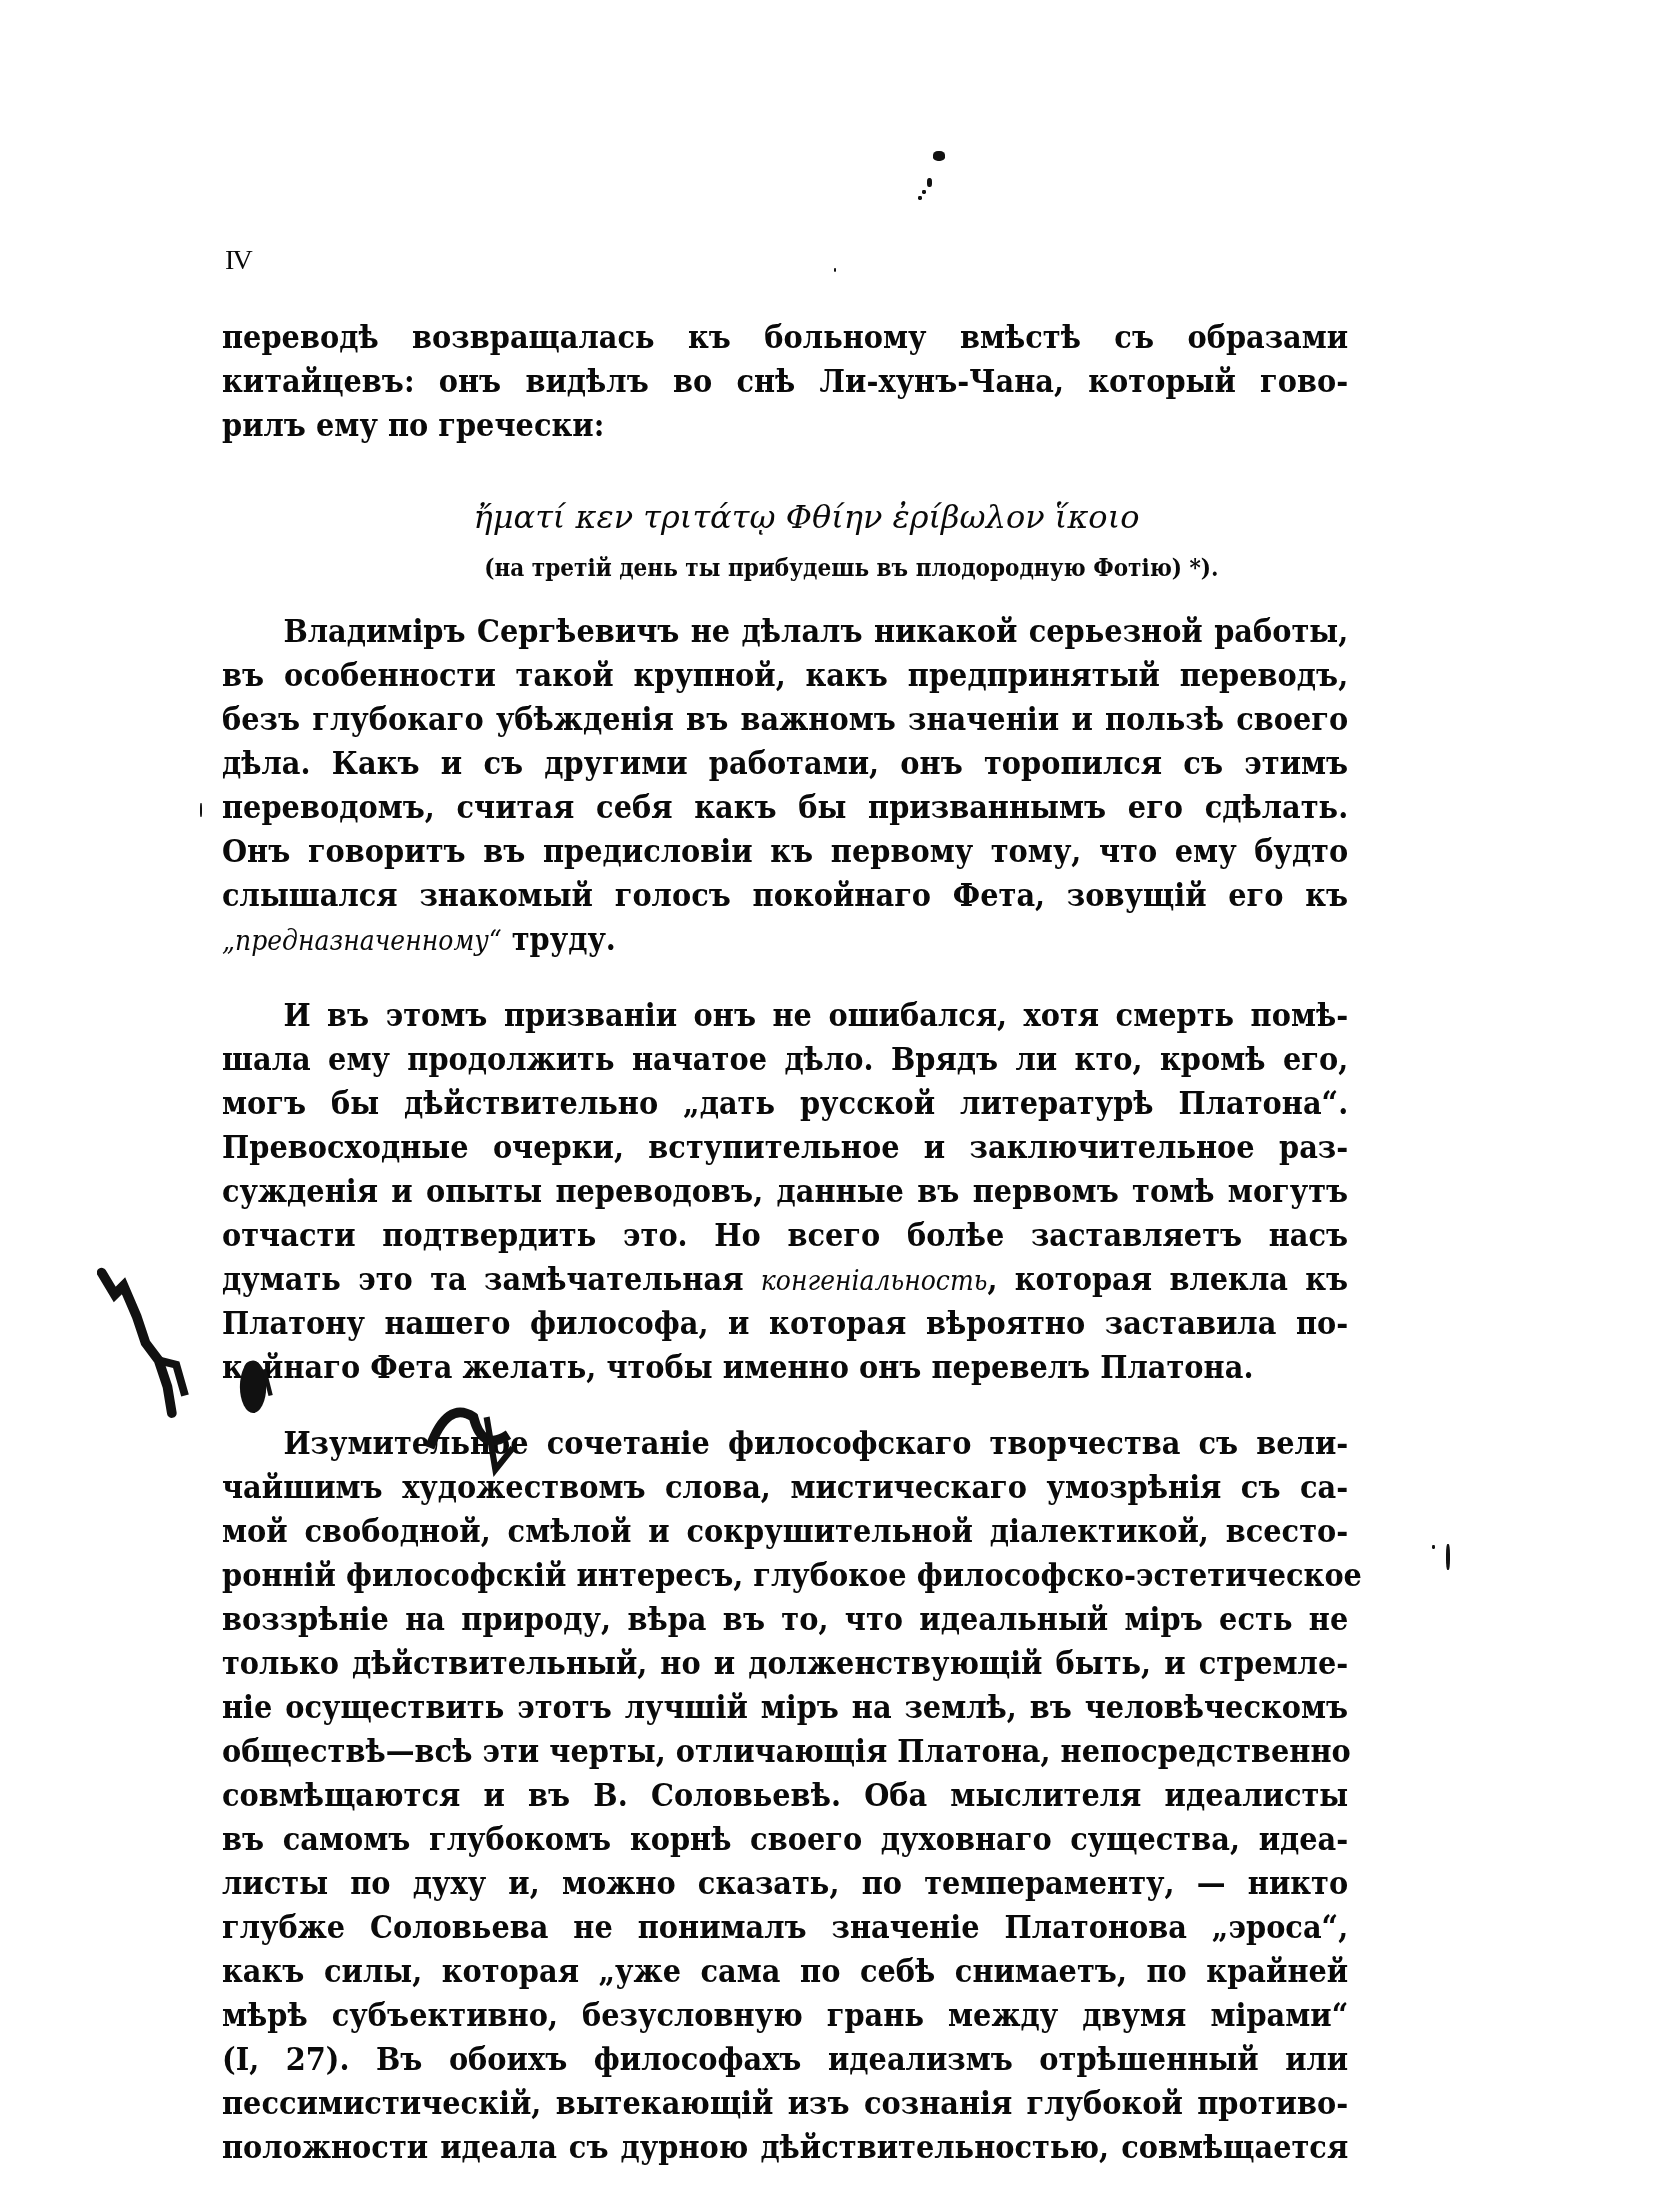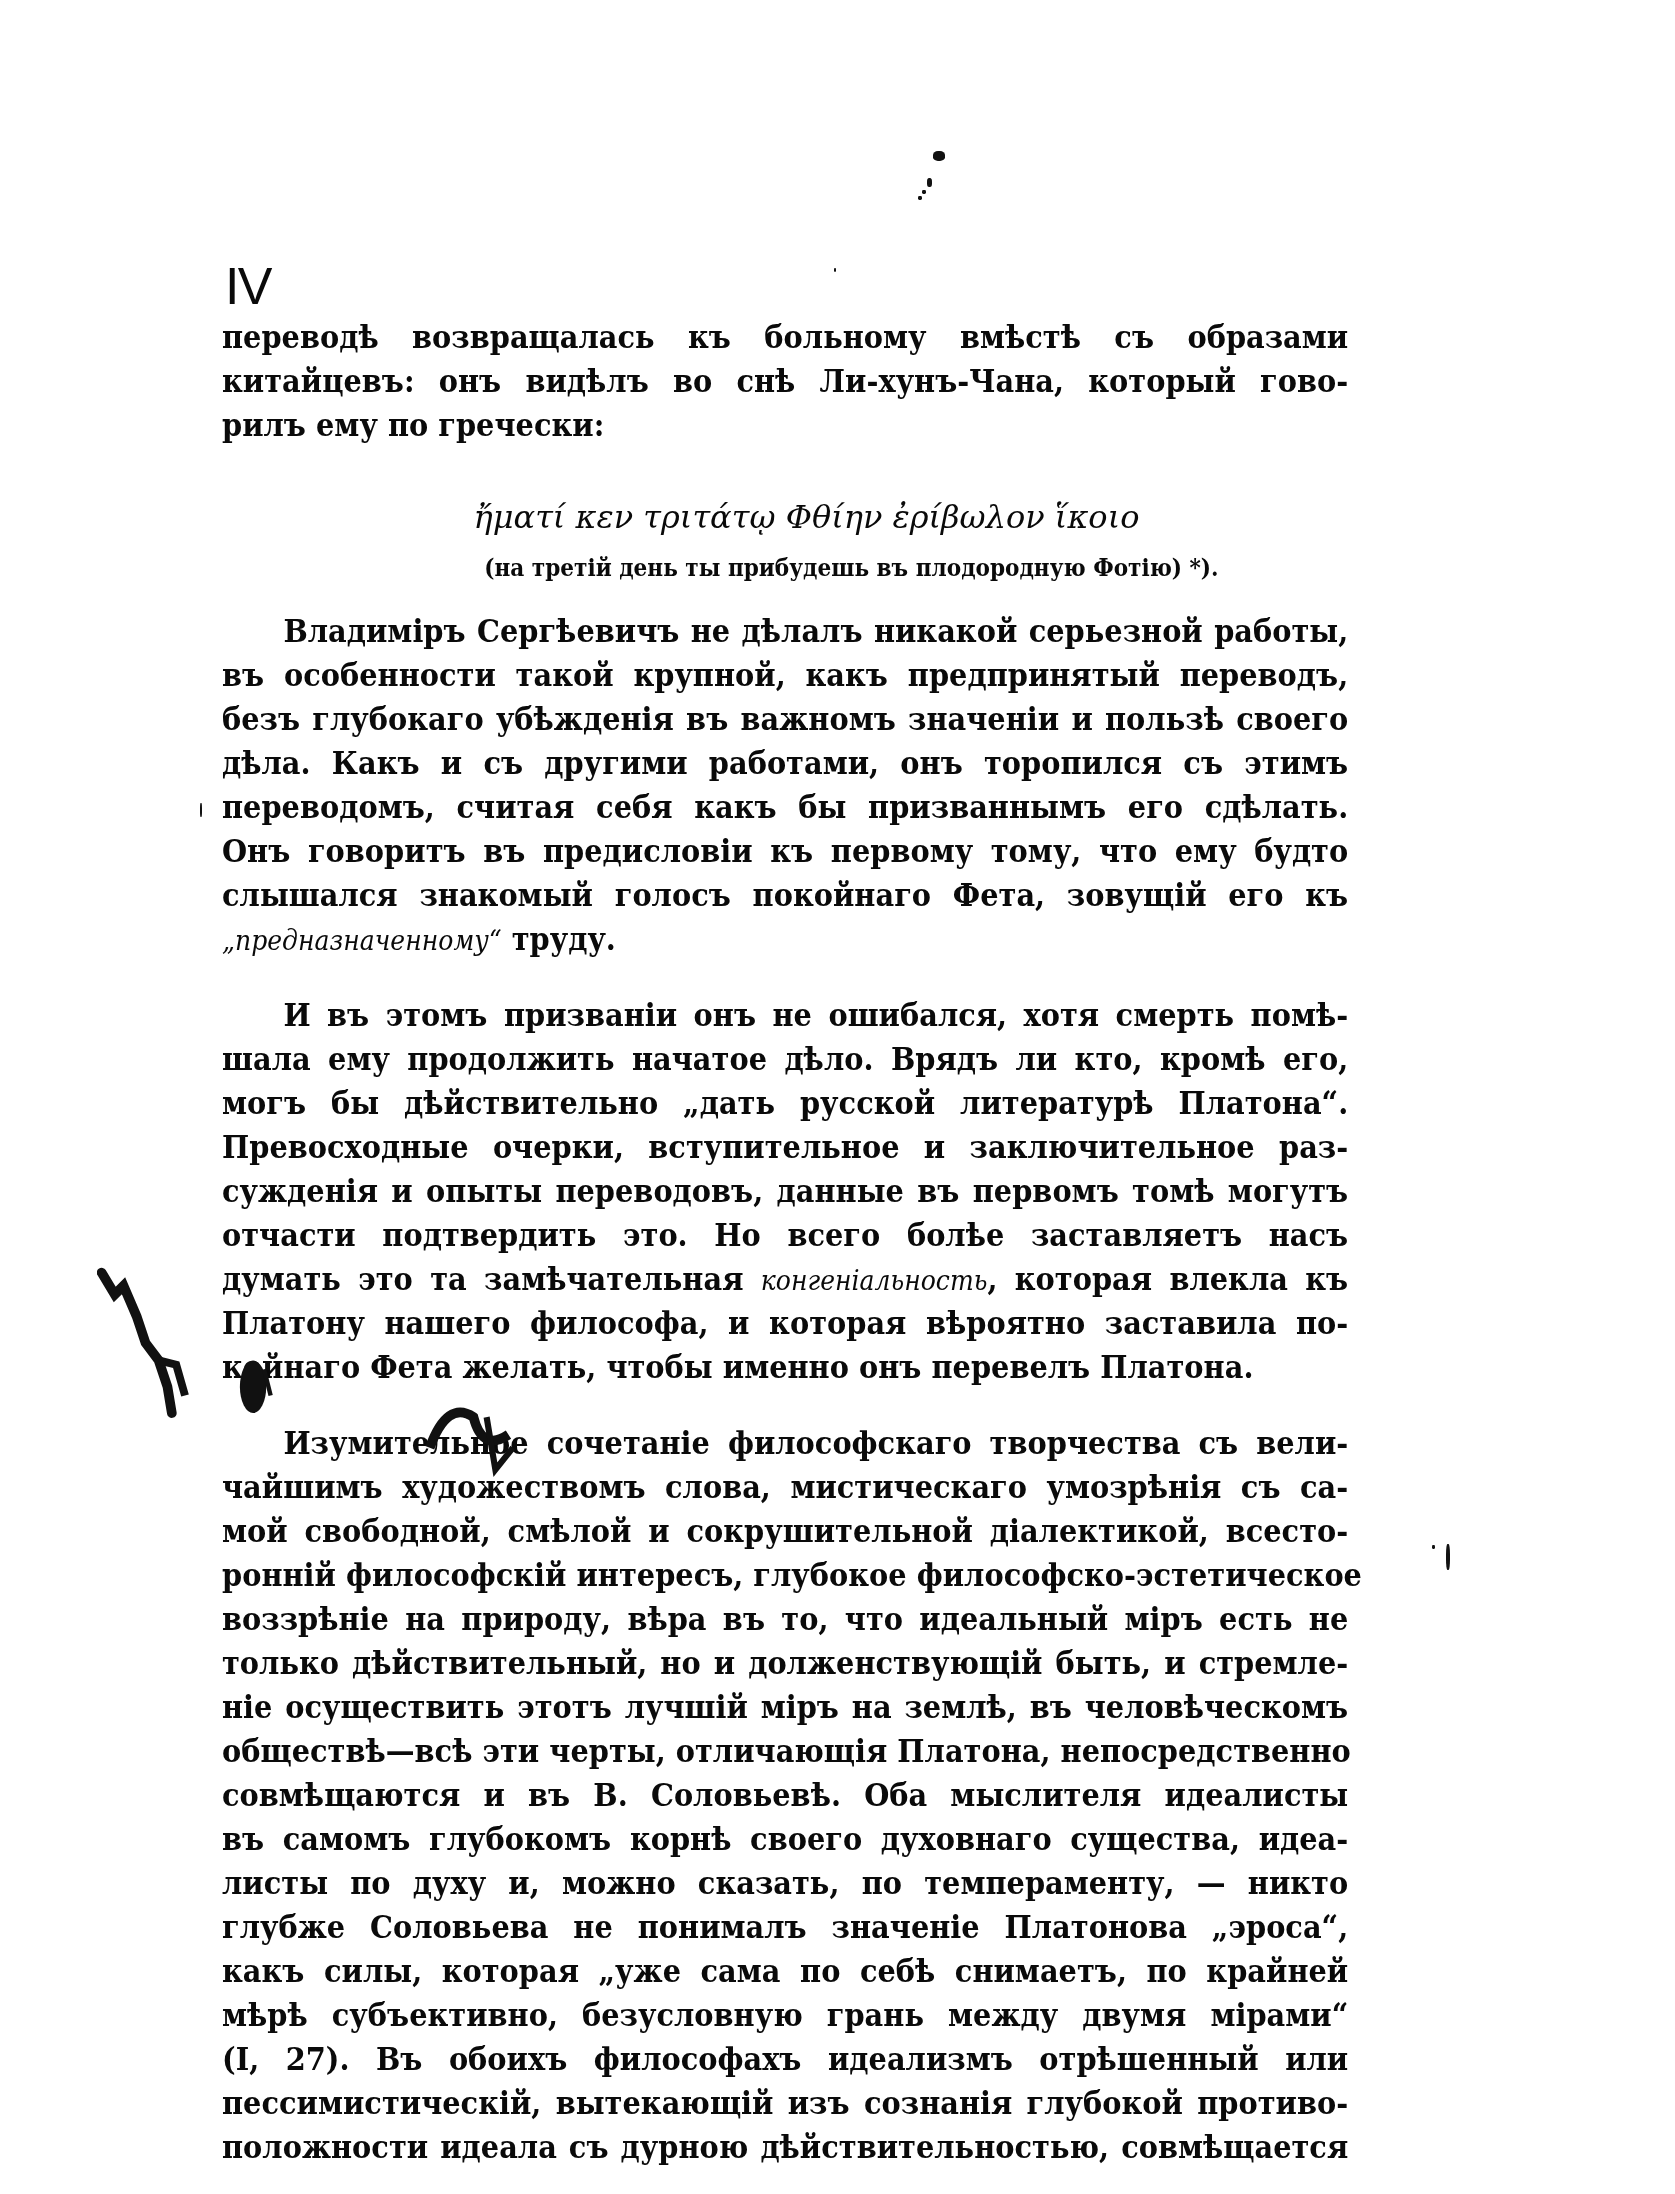--- a/index.html
+++ b/index.html
@@ -3,23 +3,22 @@
   <meta charset="utf-8">
   <style>
     html, body { margin: 0; padding: 0; background: #ffffff; }
     body {
       width: 1675px; height: 2714px; position: relative; overflow: hidden;
       font-family: "DejaVu Serif", "Liberation Serif", serif;
       color: #0a0a0a;
     }
     .page-num {
       position: absolute; left: 225px; top: 244px;
-      font-size: 52px; font-family: Liberation Sans, sans-serif;
+      font-size: 28px; font-family: Liberation Serif, serif;
       letter-spacing: -1.8px;
-      margin-top: 12px;
     }
     .speck {
       position: absolute; background: #111; border-radius: 40%;
     }
     .text-block {
       position: absolute; left: 222px; width: 1211px;
       font-family: "DejaVu Serif", serif;
       font-weight: bold;
       font-size: 31px;
       line-height: 44px;

